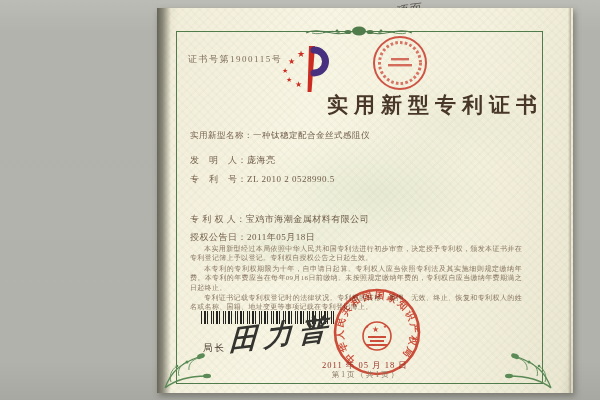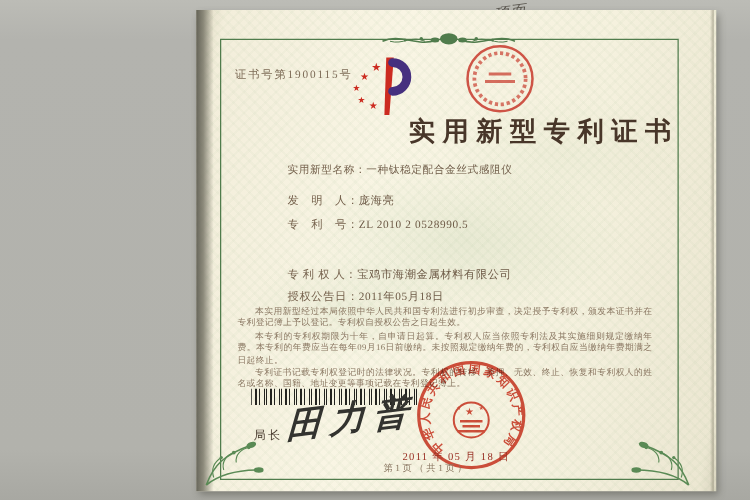--- a/index.html
+++ b/index.html
@@ -54,21 +54,21 @@
     position:absolute;left:31px;top:45px;font-size:9px;color:#7d6b57;
     letter-spacing:1.5px;
   }
   .logo{position:absolute;left:118px;top:35px;}
   .stamp-top{position:absolute;left:214px;top:26px;opacity:.85;}
   .title{
     position:absolute;left:19px;top:83px;width:367px;text-align:right;
     font-size:21px;font-weight:bold;color:#483629;letter-spacing:6px;
   }
   
-  .field{position:absolute;left:33px;font-size:9px;color:#6e5b47;letter-spacing:.5px;white-space:nowrap;margin-left:40px;}
+  .field{position:absolute;left:33px;font-size:9px;color:#6e5b47;letter-spacing:.5px;white-space:nowrap;}
   .field .flabel{color:#75614c;}
   .f0{top:122px;font-size:8.5px;}
   .f1{top:146px;}
   .f2{top:165px;}
   .f3{top:185px;}
   .f4{top:205px;}
   .f5{top:223px;}
   
   .bodytext{
     position:absolute;left:33px;top:237px;width:332px;
@@ -93,21 +93,21 @@
     transform:rotate(-7deg) skewX(-10deg);letter-spacing:7px;white-space:nowrap;
   }
   
   .seal{position:absolute;left:172px;top:276px;opacity:.88;mix-blend-mode:multiply;}
   .seal-date{
     position:absolute;left:165px;top:352px;width:120px;
     font-size:8.5px;color:#993024;letter-spacing:1px;white-space:nowrap;
   }
   .footer{
     position:absolute;left:19px;top:362px;width:330px;text-align:center;
-    font-size:7.5px;color:#8a7762;letter-spacing:2px;
+    font-size:7.5px;color:#8a7762;letter-spacing:2px;padding-left:25px;
   }
 </style>
 </head>
 <body>
 
 <div class="photo">
 
   <div class="handwriting">
     <div class="hw1">项面</div>
     <div class="hw2">4121S</div>

